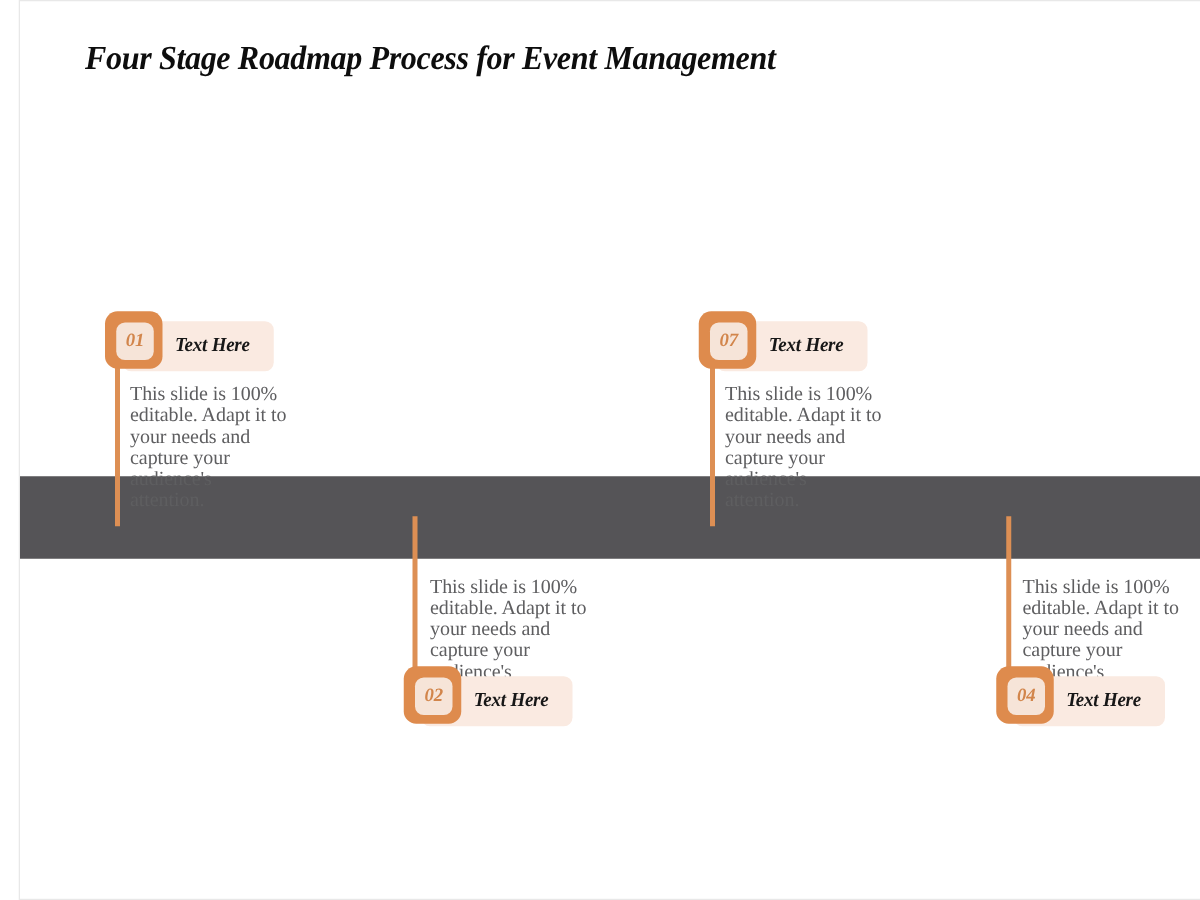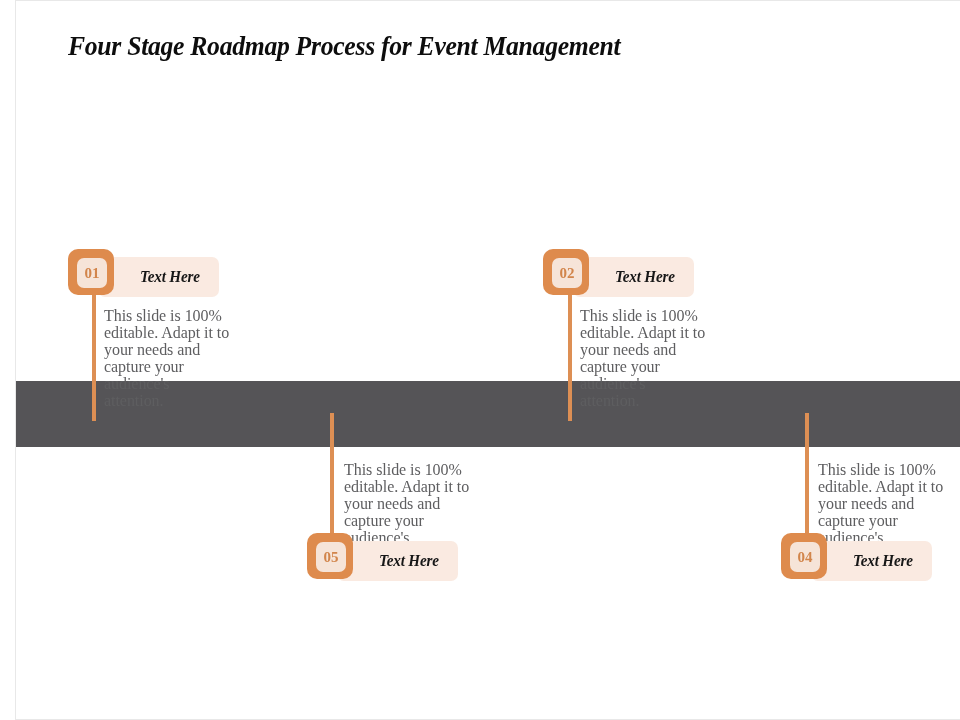--- a/index.html
+++ b/index.html
@@ -83,26 +83,27 @@
     font-weight: bold;
     font-style: italic;
     color: #171717;
     white-space: nowrap;
     letter-spacing: -0.2px;
     transform: scaleX(0.95);
     transform-origin: left center;
   }
   .badge-square {
     position: absolute;
-    left: 0;
+    left: 16px;
     top: 0;
     width: 46px;
     height: 46px;
     background: #de8b4d;
     border-radius: 10px;
+    font-style: italic;
   }
   .badge-inner {
     position: absolute;
     left: 9px;
     top: 9px;
     width: 30px;
     height: 30px;
     background: #f6e4d8;
     border-radius: 7px;
     display: flex;
@@ -162,38 +163,38 @@
     <div class="connector" style="left:314px; top:412px; height:128px;"></div>
 
     <div class="stage-text" style="left:328px; top:460px;">This slide is 100% editable. Adapt it to your needs and capture your audience's attention.</div>
 
     <div class="badge-wrap" style="left:291px; top:532px;">
       <div class="badge-plate">
         <span class="badge-plate-label">Text Here</span>
       </div>
       <div class="badge-square">
         <div class="badge-inner">
-          <span class="badge-number">05</span>
+          <span class="badge-number">02</span>
         </div>
       </div>
     </div>
   </div>
 
   <div class="stage">
     <div class="connector" style="left:552px; top:288px; height:132px;"></div>
 
     <div class="stage-text" style="left:564px; top:306px;">This slide is 100% editable. Adapt it to your needs and capture your audience's attention.</div>
 
     <div class="badge-wrap" style="left:527px; top:248px;">
       <div class="badge-plate">
         <span class="badge-plate-label">Text Here</span>
       </div>
       <div class="badge-square">
         <div class="badge-inner">
-          <span class="badge-number">02</span>
+          <span class="badge-number">07</span>
         </div>
       </div>
     </div>
   </div>
 
   <div class="stage">
     <div class="connector" style="left:789px; top:412px; height:128px;"></div>
 
     <div class="stage-text" style="left:802px; top:460px;">This slide is 100% editable. Adapt it to your needs and capture your audience's attention.</div>
 

